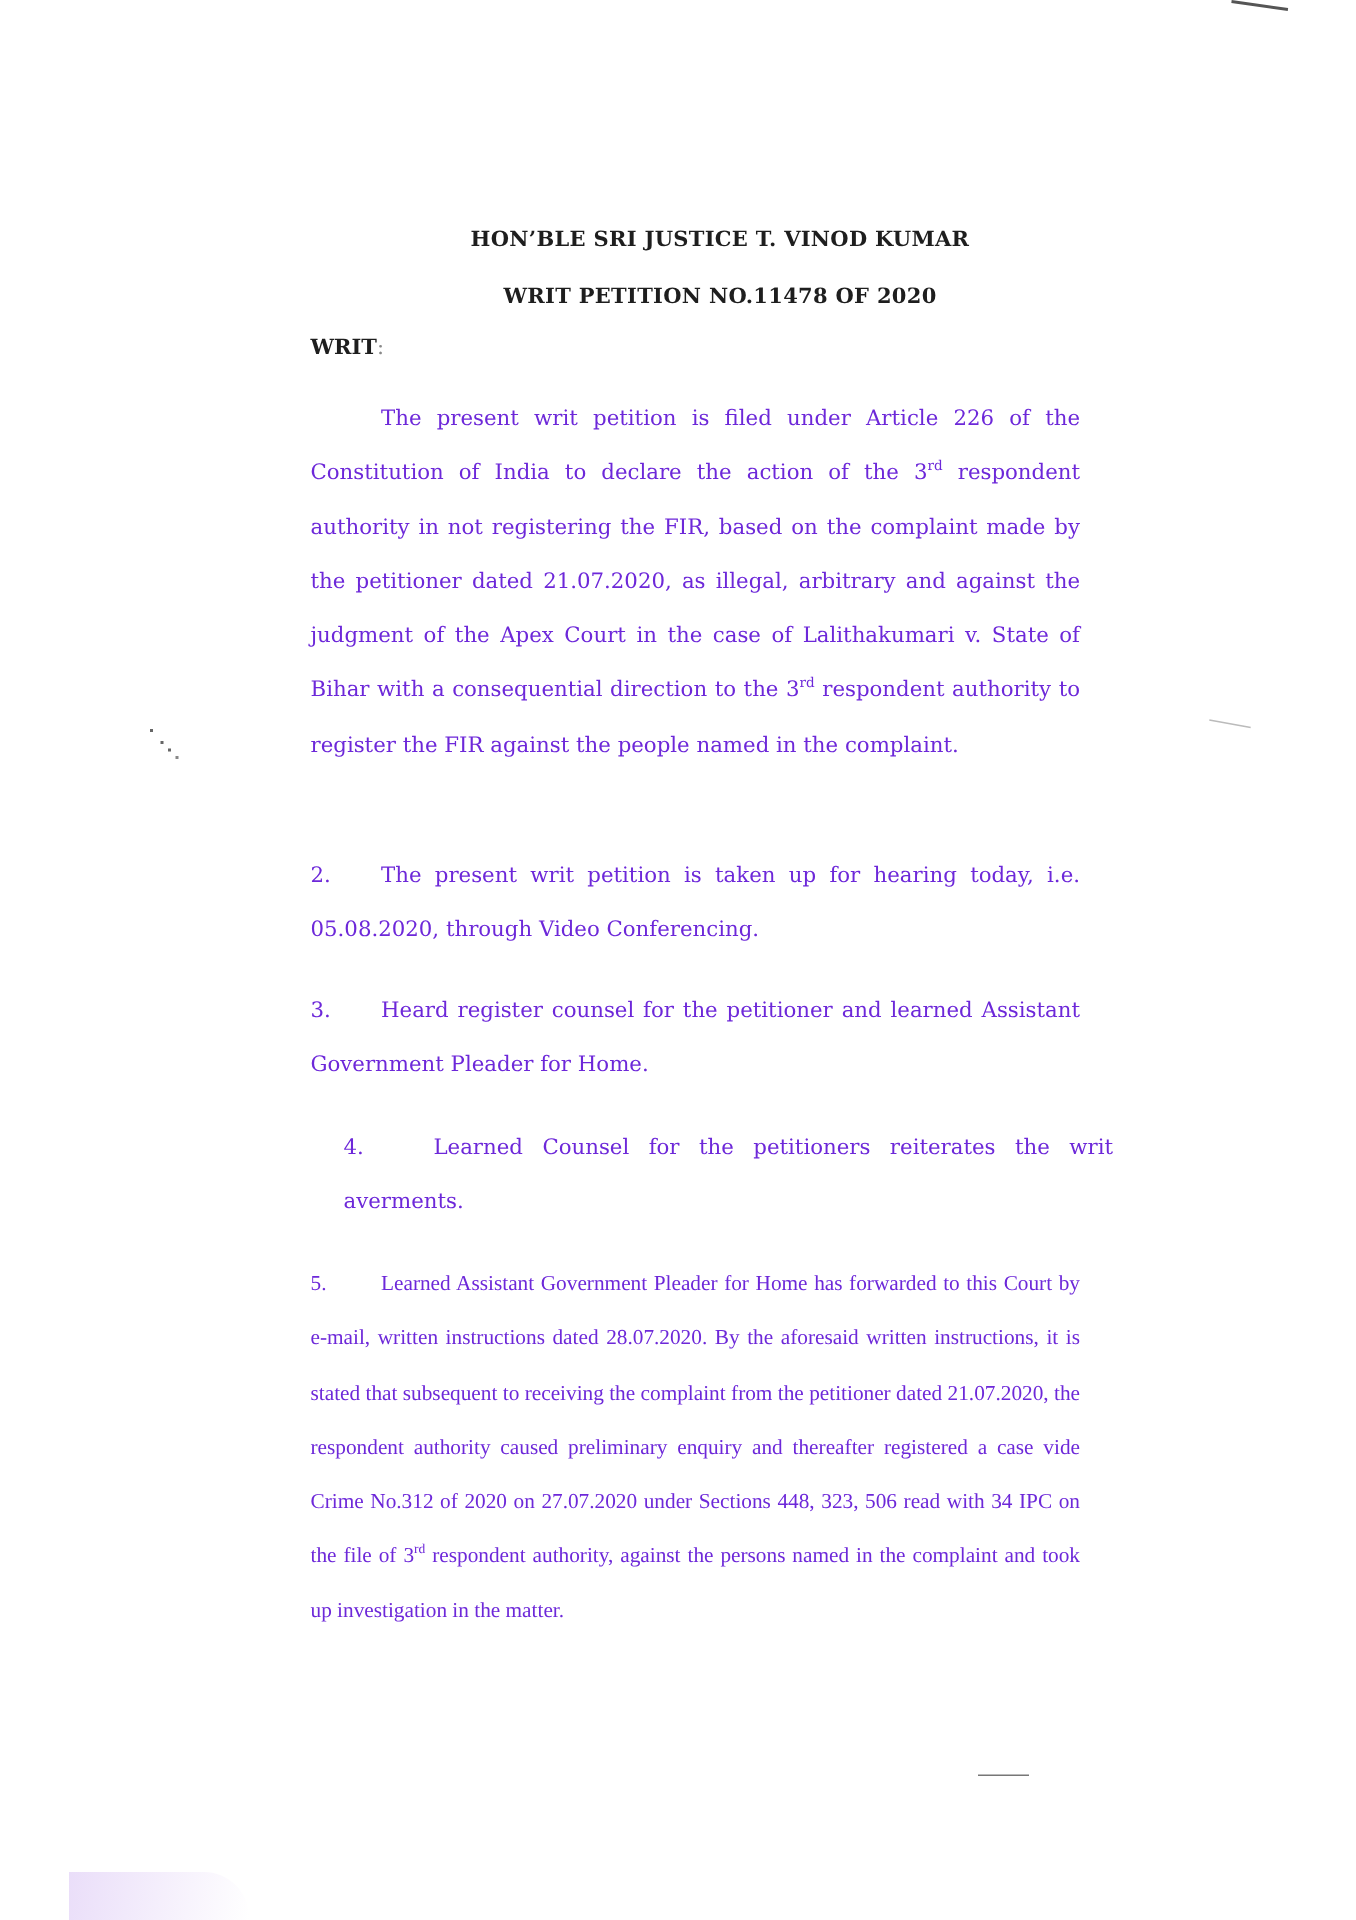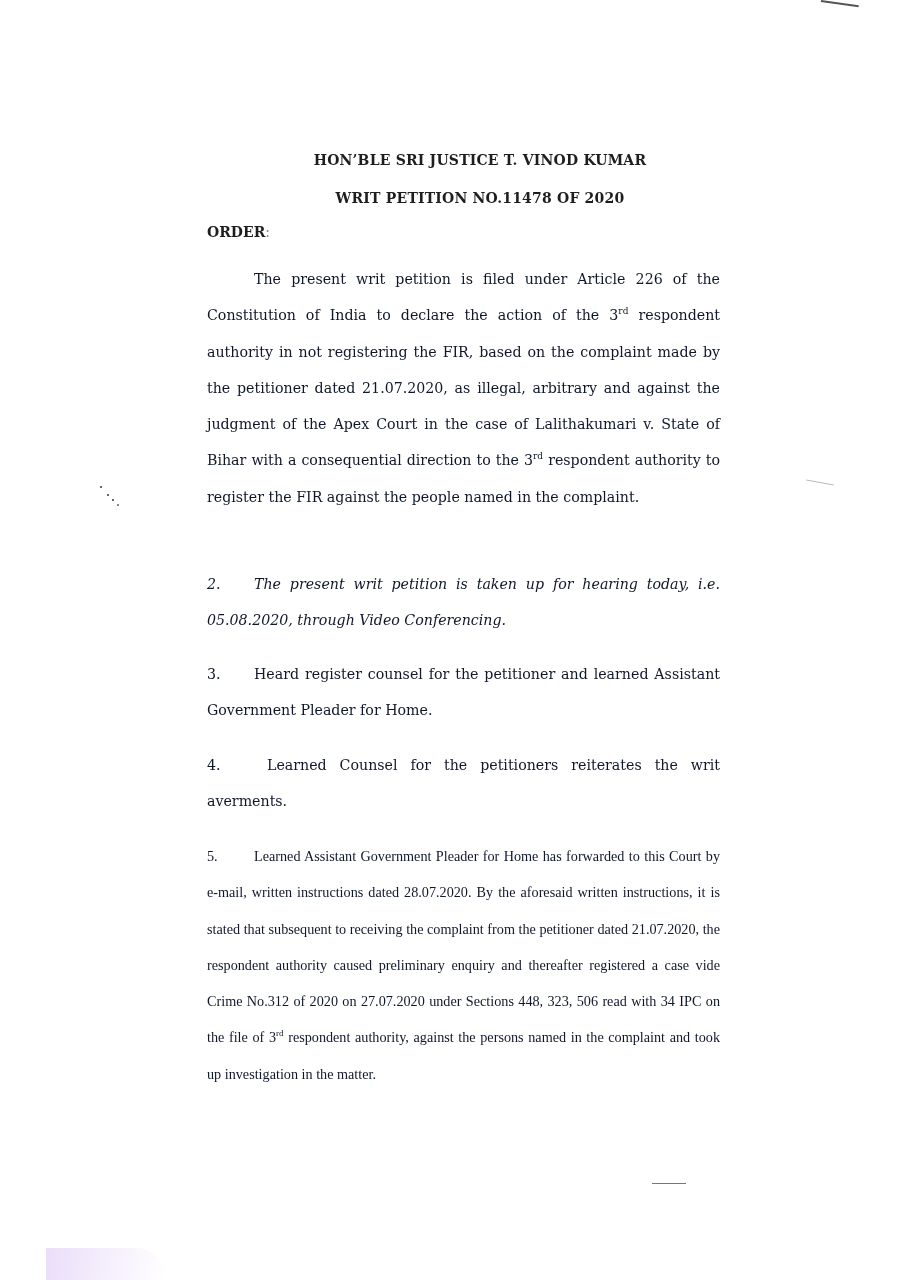--- a/index.html
+++ b/index.html
@@ -42,32 +42,32 @@
       color: #1e1e1e;
     }
     .order-label .colon { font-weight: normal; color: #888; }
     .para {
       position: absolute;
       left: 191px;
       width: 513px;
       font-size: 14.2px;
       line-height: 36.3px;
       text-align: justify;
-      color: #0f172a;
+      color: #6d28d9;
     }
     .para .num {
       display: inline-block;
       width: 47px;
     }
     .para.indent { text-indent: 47px; }
     sup { font-size: 9px; line-height: 0; vertical-align: 6px; }
     #p1 { top: 261px; }
-    #p2 { top: 566px; font-style: italic; }
+    #p2 { top: 566px; }
     #p3 { top: 656px; }
-    #p4 { top: 747px; }
+    #p4 { top: 747px; margin-left: 22px; }
     #p5 { top: 838px; font-family: Liberation Serif, serif; }
 
     .mark {
       position: absolute;
       background: #888;
     }
     .mark-top-right {
       left: 805px; top: 0px; width: 38px; height: 2px;
       background: #555;
       transform: rotate(8deg);
@@ -95,21 +95,21 @@
 </head>
 <body>
 
 <div class="page">
 
   <div class="mark mark-top-right"></div>
 
   <div class="heading h1">HON’BLE SRI JUSTICE T. VINOD KUMAR</div>
   <div class="heading h2">WRIT PETITION NO.11478 OF 2020</div>
 
-  <div class="order-label"><span>ORDER</span><span class="colon">:</span></div>
+  <div class="order-label"><span>WRIT</span><span class="colon">:</span></div>
 
   <div class="para indent" id="p1"><span>The present writ petition is filed under Article 226 of the Constitution of India to declare the action of the 3</span><sup>rd</sup><span> respondent authority in not registering the FIR, based on the complaint made by the petitioner dated 21.07.2020, as illegal, arbitrary and against the judgment of the Apex Court in the case of Lalithakumari v. State of Bihar with a consequential direction to the 3</span><sup>rd</sup><span> respondent authority to register the FIR against the people named in the complaint.</span></div>
 
   <div class="para" id="p2"><span class="num">2.</span><span>The present writ petition is taken up for hearing today, i.e. 05.08.2020, through Video Conferencing.</span></div>
 
   <div class="para" id="p3"><span class="num">3.</span><span>Heard register counsel for the petitioner and learned Assistant Government Pleader for Home.</span></div>
 
   <div class="para" id="p4"><span class="num">4.</span><span> Learned Counsel for the petitioners reiterates the writ averments.</span></div>
 
   <div class="para" id="p5"><span class="num">5.</span><span>Learned Assistant Government Pleader for Home has forwarded to this Court by e-mail, written instructions dated 28.07.2020.  By the aforesaid written instructions, it is stated that subsequent to receiving the complaint from the petitioner dated 21.07.2020, the respondent authority caused preliminary enquiry and thereafter registered a case vide Crime No.312 of 2020 on 27.07.2020 under Sections 448, 323, 506 read with 34 IPC on the file of 3</span><sup>rd</sup><span> respondent authority, against the persons named in the complaint and took up investigation in the matter.</span></div>

